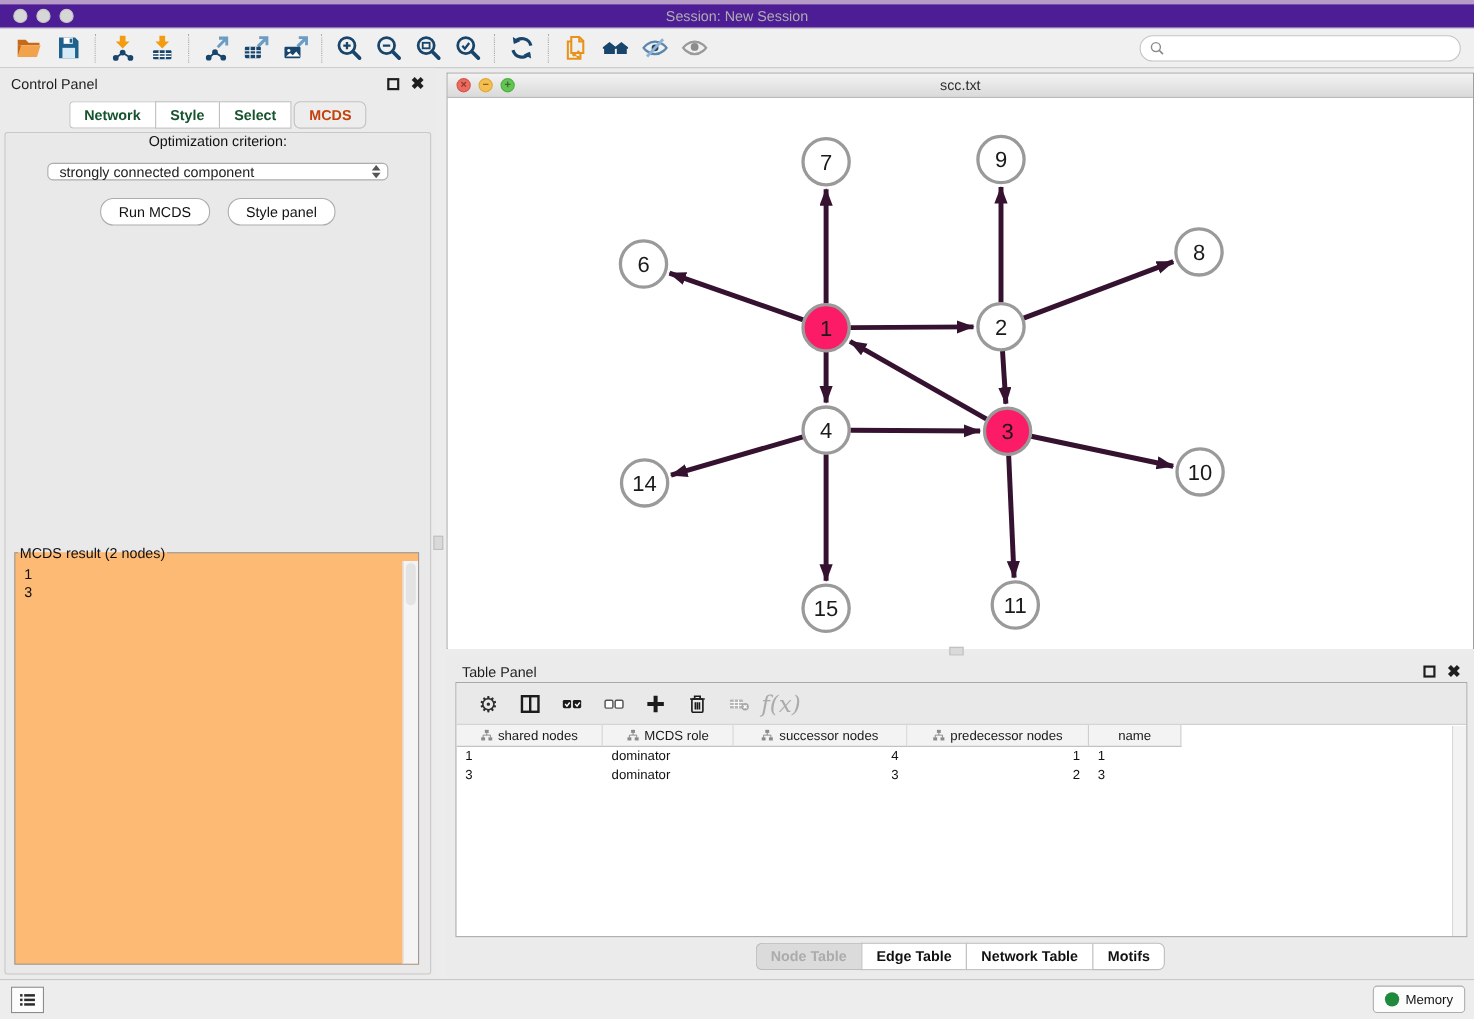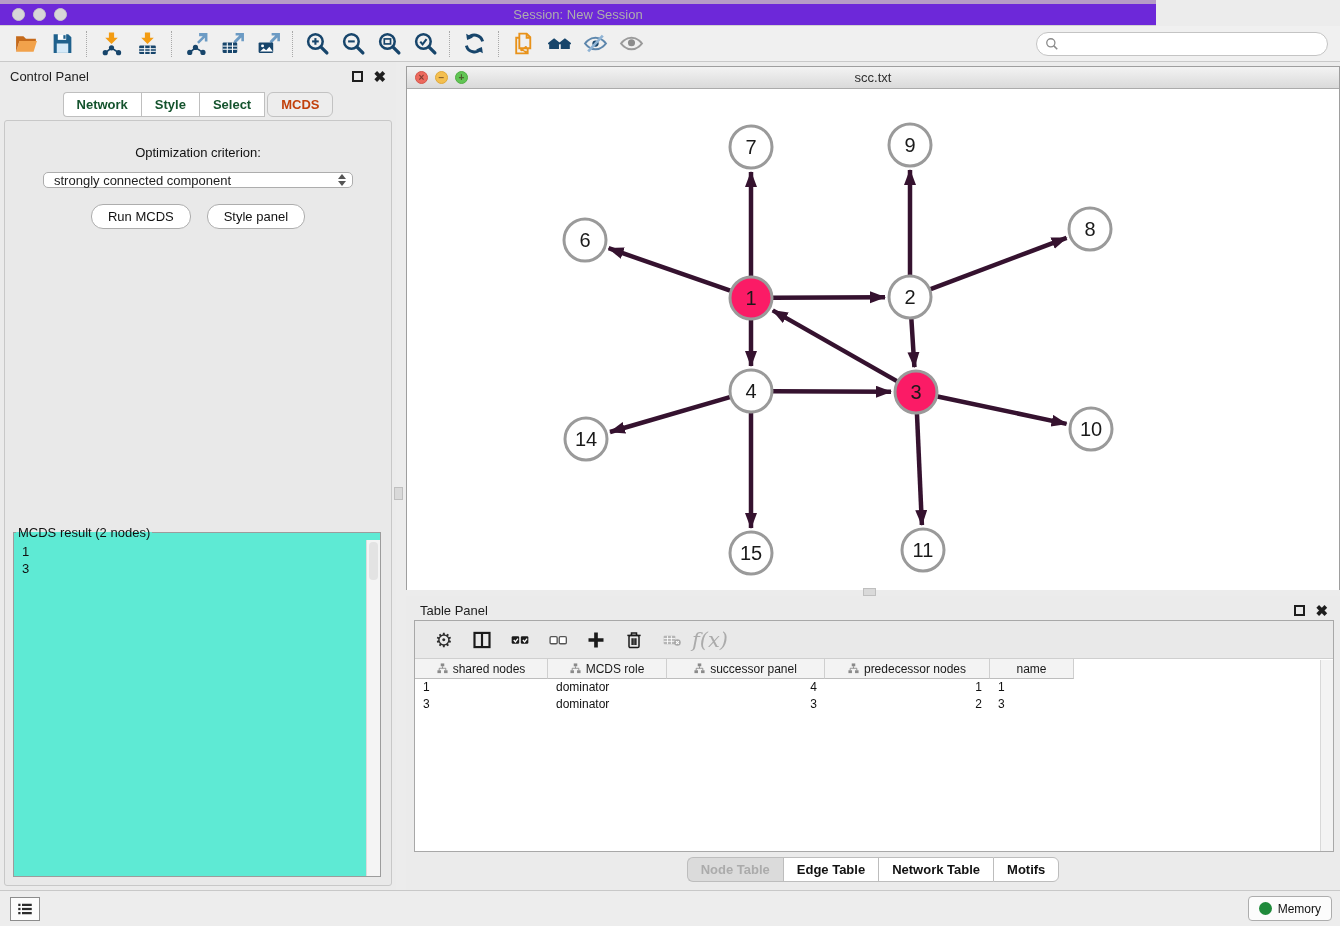--- a/index.html
+++ b/index.html
@@ -3,22 +3,22 @@
 <meta charset="utf-8">
 <style>
   * { margin:0; padding:0; box-sizing:border-box; }
   html,body { width:1340px; height:926px; }
   body {
     position:relative; background:#ECECEC; overflow:hidden;
     font-family:"Liberation Sans", sans-serif; font-size:13px; color:#222;
   }
   
   .titlebar {
-    position:absolute; left:0; top:0; width:1156px; height:26px;
-    background:#6d28d9; border-top:4px solid #B69BC7; border-bottom:1px solid #D2D1D2;
+    position:absolute; left:0; top:0; width:1340px; height:26px;
+    background:#4c1d95; border-top:4px solid #B69BC7; border-bottom:1px solid #D2D1D2;
     display:flex; align-items:center;
   }
   .traffic { display:flex; gap:8px; margin-left:12px; }
   .dot { width:13px; height:13px; border-radius:50%; background:#D8D7D8; border:1px solid #C7C6C7; }
   .titlebar-title {
     position:absolute; left:0; right:0; text-align:center; color:#AEADAE; font-size:13px;
   }
   
   .toolbar {
     position:absolute; left:0; top:26px; width:1340px; height:36px;
@@ -53,39 +53,39 @@
   .cp-tab:first-child { border-radius:4px 0 0 4px; }
   .cp-tab.last { border-right:1px solid #BFBFBF; }
   .cp-tab.selected {
     background:#EDEDED; color:#c2410c; border:1px solid #C2C2C2;
     border-radius:6px; margin-left:2px;
   }
   .mcds-pane {
     position:absolute; left:4px; right:4px; top:58px; bottom:4px;
     border:1px solid #C8C8C8; border-radius:3px; background:#E9E9E9;
   }
-  .opt-label { text-align:center; margin-top:24px; font-size:13px; color:#111; }
+  .opt-label { text-align:center; font-size:13px; color:#111; }
   .criterion-select {
     margin:12px auto 0 auto; width:310px; height:16px; background:#fff;
     border:1px solid #ADADAD; border-radius:5px; display:flex; align-items:center;
     padding:0 6px 0 10px; font-size:13px; cursor:pointer;
   }
   .criterion-select .val { flex:1; }
   .spin { display:flex; flex-direction:column; gap:2px; }
   .spin i { width:0; height:0; border-left:4px solid transparent; border-right:4px solid transparent; }
   .spin .up { border-bottom:5px solid #555; }
   .spin .dn { border-top:5px solid #555; }
   .btn-row { display:flex; justify-content:center; gap:16px; margin-top:16px; }
   .pbtn {
     background:#FFFFFF; border:1px solid #ADADAD; border-radius:12px;
     padding:4px 16px; font-size:13px; color:#111; cursor:pointer;
   }
   .result-fieldset {
     position:absolute; left:8px; right:10px; top:374px; bottom:8px;
-    border:1px solid #9C9C9C; background:#5eead4; padding:0;margin-top:30px;
+    border:1px solid #9C9C9C; background:#fdba74; padding:0;
   }
   .result-fieldset legend { font-size:13px; color:#111; margin-left:2px; padding:0 2px; }
   .result-body { position:absolute; left:0; top:0; right:14px; bottom:0; padding:3px 8px; overflow:hidden; }
   .result-line { font-size:13px; line-height:17px; color:#111; }
   .result-scroll {
     position:absolute; right:0; top:0; bottom:0; width:14px;
     background:#F4F4F4; border-left:1px solid #DCDCDC;
   }
   .result-scroll .thumb { position:absolute; top:2px; left:2px; right:2px; height:38px; background:#E3E3E3; border-radius:4px; }
   
@@ -519,21 +519,21 @@
         </div>
         <div class="gh-cell" style="width: 158px;">
           <svg viewBox="0 0 10 10" width="11" height="11">
             <g fill="#8A8A8A">
               <rect x="3.4" y="0.4" width="3.2" height="2.6"></rect>
               <rect x="0.4" y="6.6" width="3.2" height="2.6"></rect>
               <rect x="6.4" y="6.6" width="3.2" height="2.6"></rect>
             </g>
             <path d="M5 3v1.8M2 6.6V4.8h6v1.8" stroke="#8A8A8A" stroke-width="0.8" fill="none"></path>
           </svg>
-          <span>successor panel</span>
+          <span>successor nodes</span>
         </div>
         <div class="gh-cell" style="width: 165px;">
           <svg viewBox="0 0 10 10" width="11" height="11">
             <g fill="#8A8A8A">
               <rect x="3.4" y="0.4" width="3.2" height="2.6"></rect>
               <rect x="0.4" y="6.6" width="3.2" height="2.6"></rect>
               <rect x="6.4" y="6.6" width="3.2" height="2.6"></rect>
             </g>
             <path d="M5 3v1.8M2 6.6V4.8h6v1.8" stroke="#8A8A8A" stroke-width="0.8" fill="none"></path>
           </svg>

